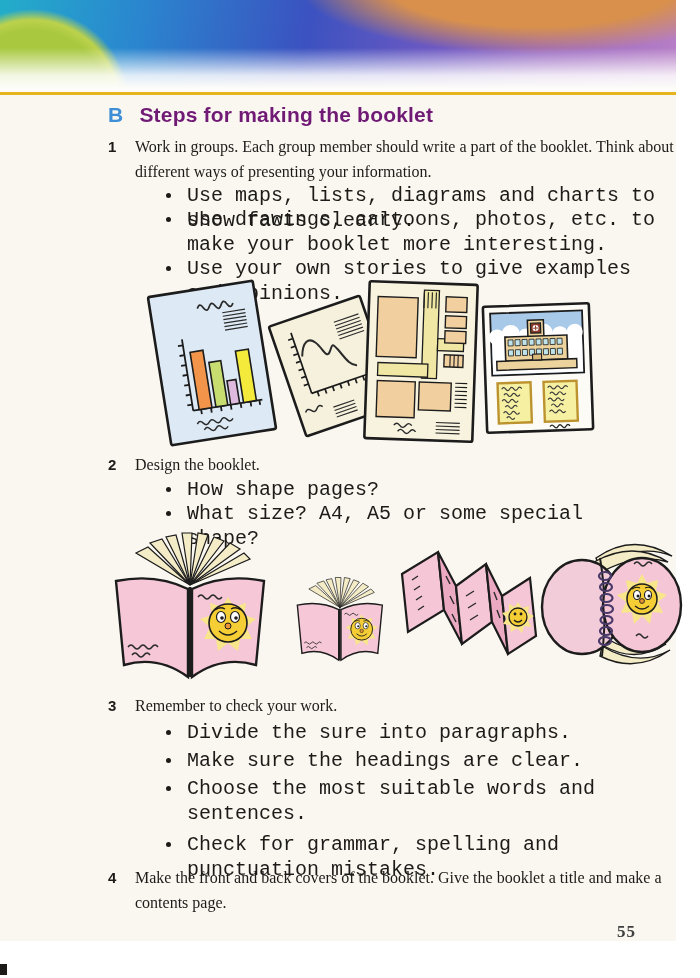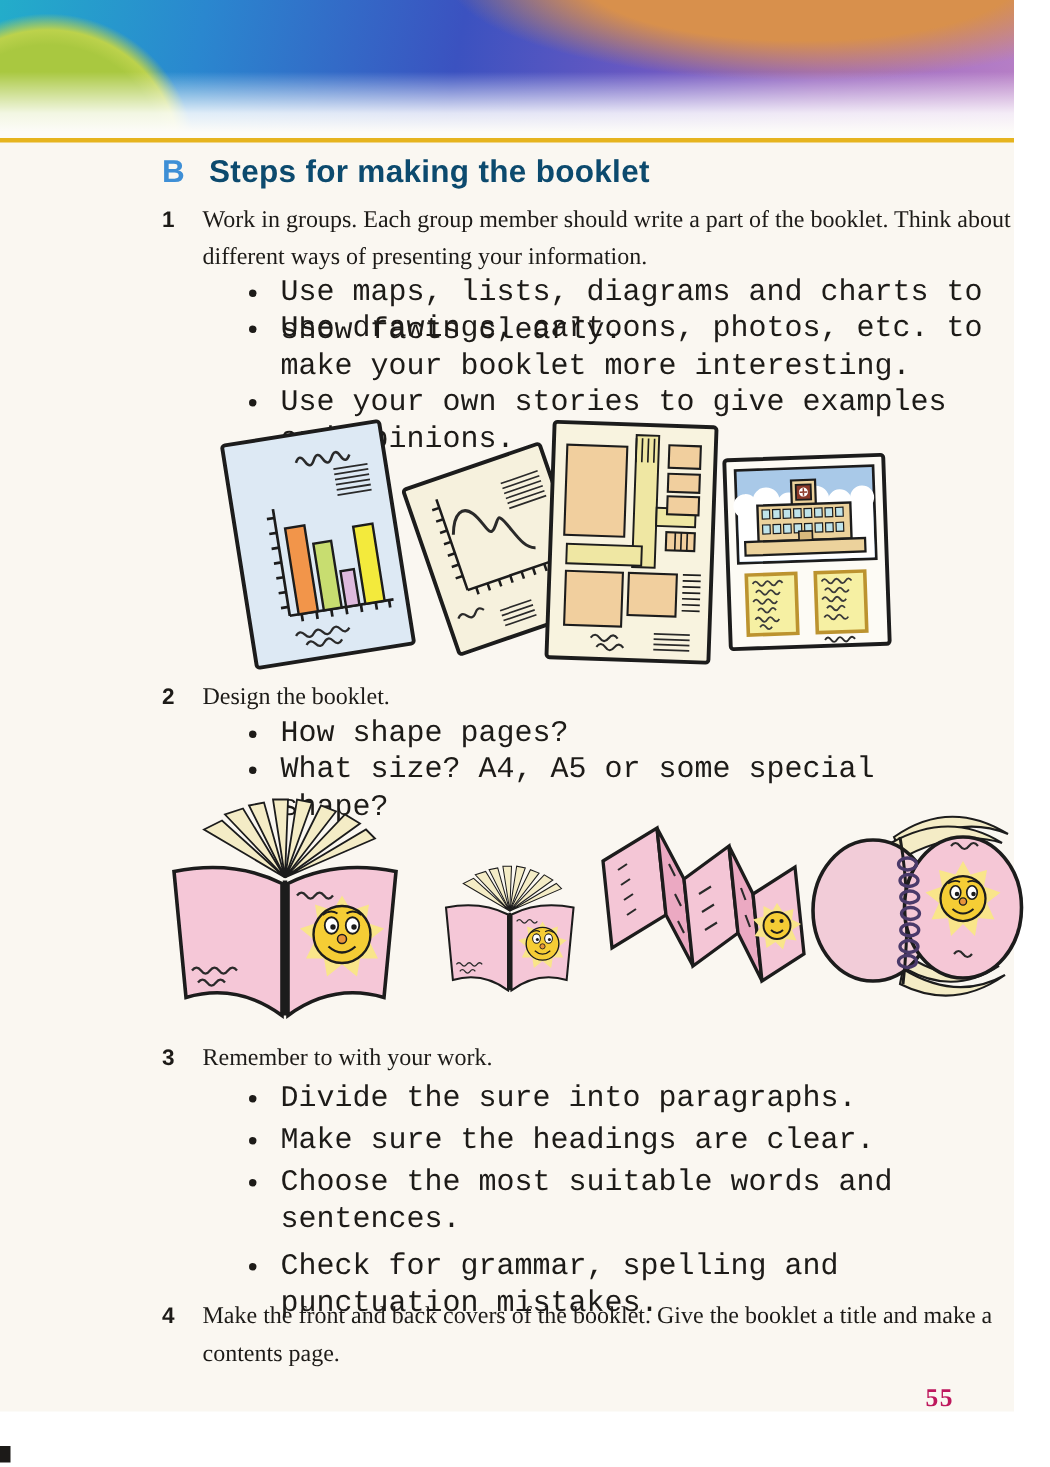--- a/index.html
+++ b/index.html
@@ -17,35 +17,35 @@
       radial-gradient(circle 98px at 32px 108px, #a9c840 0 78px, #bcd24c 88px, rgba(188,210,76,0) 99px),
       radial-gradient(ellipse 320px 95px at 79% -18%, #d8904c 0 46%, rgba(216,144,76,0) 74%),
       linear-gradient(100deg, #23adca 0%, #2a87cf 20%, #3b52c0 45%, #6d59c2 64%, #9a6ac2 80%, #b77fc6 100%);
   }
   .gold-rule { position:absolute; left:0; top:92px; width:676px; height:3px; background:#e6b41e; }
 
   
   .heading { position:absolute; left:108px; top:103px; display:flex; gap:16px; align-items:baseline;
              font-family:"Liberation Sans", sans-serif; font-weight:bold; font-size:21px; letter-spacing:.2px; }
   .heading .label { color:#3e8fd6; }
-  .heading .title { color:#0c4a6e;text-align:center; }
+  .heading .title { color:#701a75;text-align:center; }
 
   
   .step { position:absolute; left:108px; width:572px; font-size:16px; line-height:25px; }
   .step .num { position:absolute; left:0; top:0; font-family:"Liberation Sans", sans-serif;
                font-weight:bold; font-size:15px; line-height:25px; }
   .step .stext { margin-left:27px; width:545px; }
 
   .bullet { position:absolute; left:166px; display:flex; font-size:20px; line-height:25px;font-family:Liberation Mono, monospace; }
   .bullet .dot { width:5px; height:5px; border-radius:50%; background:#1d1b18; margin:10px 16px 0 0; flex:0 0 auto; }
   .bullet .btext { width:480px; }
 
   
   .ill { position:absolute; }
-  .pageno { position:absolute; left:617px; top:922px; font-weight:bold; font-size:17px; color:#be185d;
+  .pageno { position:absolute; left:617px; top:922px; font-weight:bold; font-size:17px; color:#404040;
             font-family:"Liberation Serif", serif; letter-spacing:1px; }
   .corner-mark { position:absolute; left:0; top:964px; width:7px; height:11px; background:#1c1a18; }
 </style>
 </head>
 <body>
 
 <div class="page">
   <div class="banner"></div>
   <div class="gold-rule"></div>
 
@@ -282,21 +282,21 @@
         <ellipse cx="69" cy="81" rx="6" ry="4"></ellipse>
       <ellipse cx="68.5" cy="92" rx="6" ry="4"></ellipse>
         <ellipse cx="68" cy="103" rx="6" ry="4"></ellipse>
       <ellipse cx="67" cy="113" rx="6" ry="4"></ellipse>
     </g>
     <path d="M96 36 q3 -4 6 0 t6 0 t6 0 M98 108 q3 -4 6 0 t6 0" fill="none" stroke="#2a2a2a" stroke-width="1.4"></path>
   </svg>
 
   <div class="step" style="top:693px">
     <span class="num">3</span>
-    <div class="stext">Remember to with your work.</div>
+    <div class="stext">Remember to check your work.</div>
   </div>
   <div class="bullet" style="top:720px">
     <span class="dot"></span>
     <div class="btext">Divide the sure into paragraphs.</div>
   </div>
   <div class="bullet" style="top:748px">
     <span class="dot"></span>
     <div class="btext">Make sure the headings are clear.</div>
   </div>
   <div class="bullet" style="top:776px">

